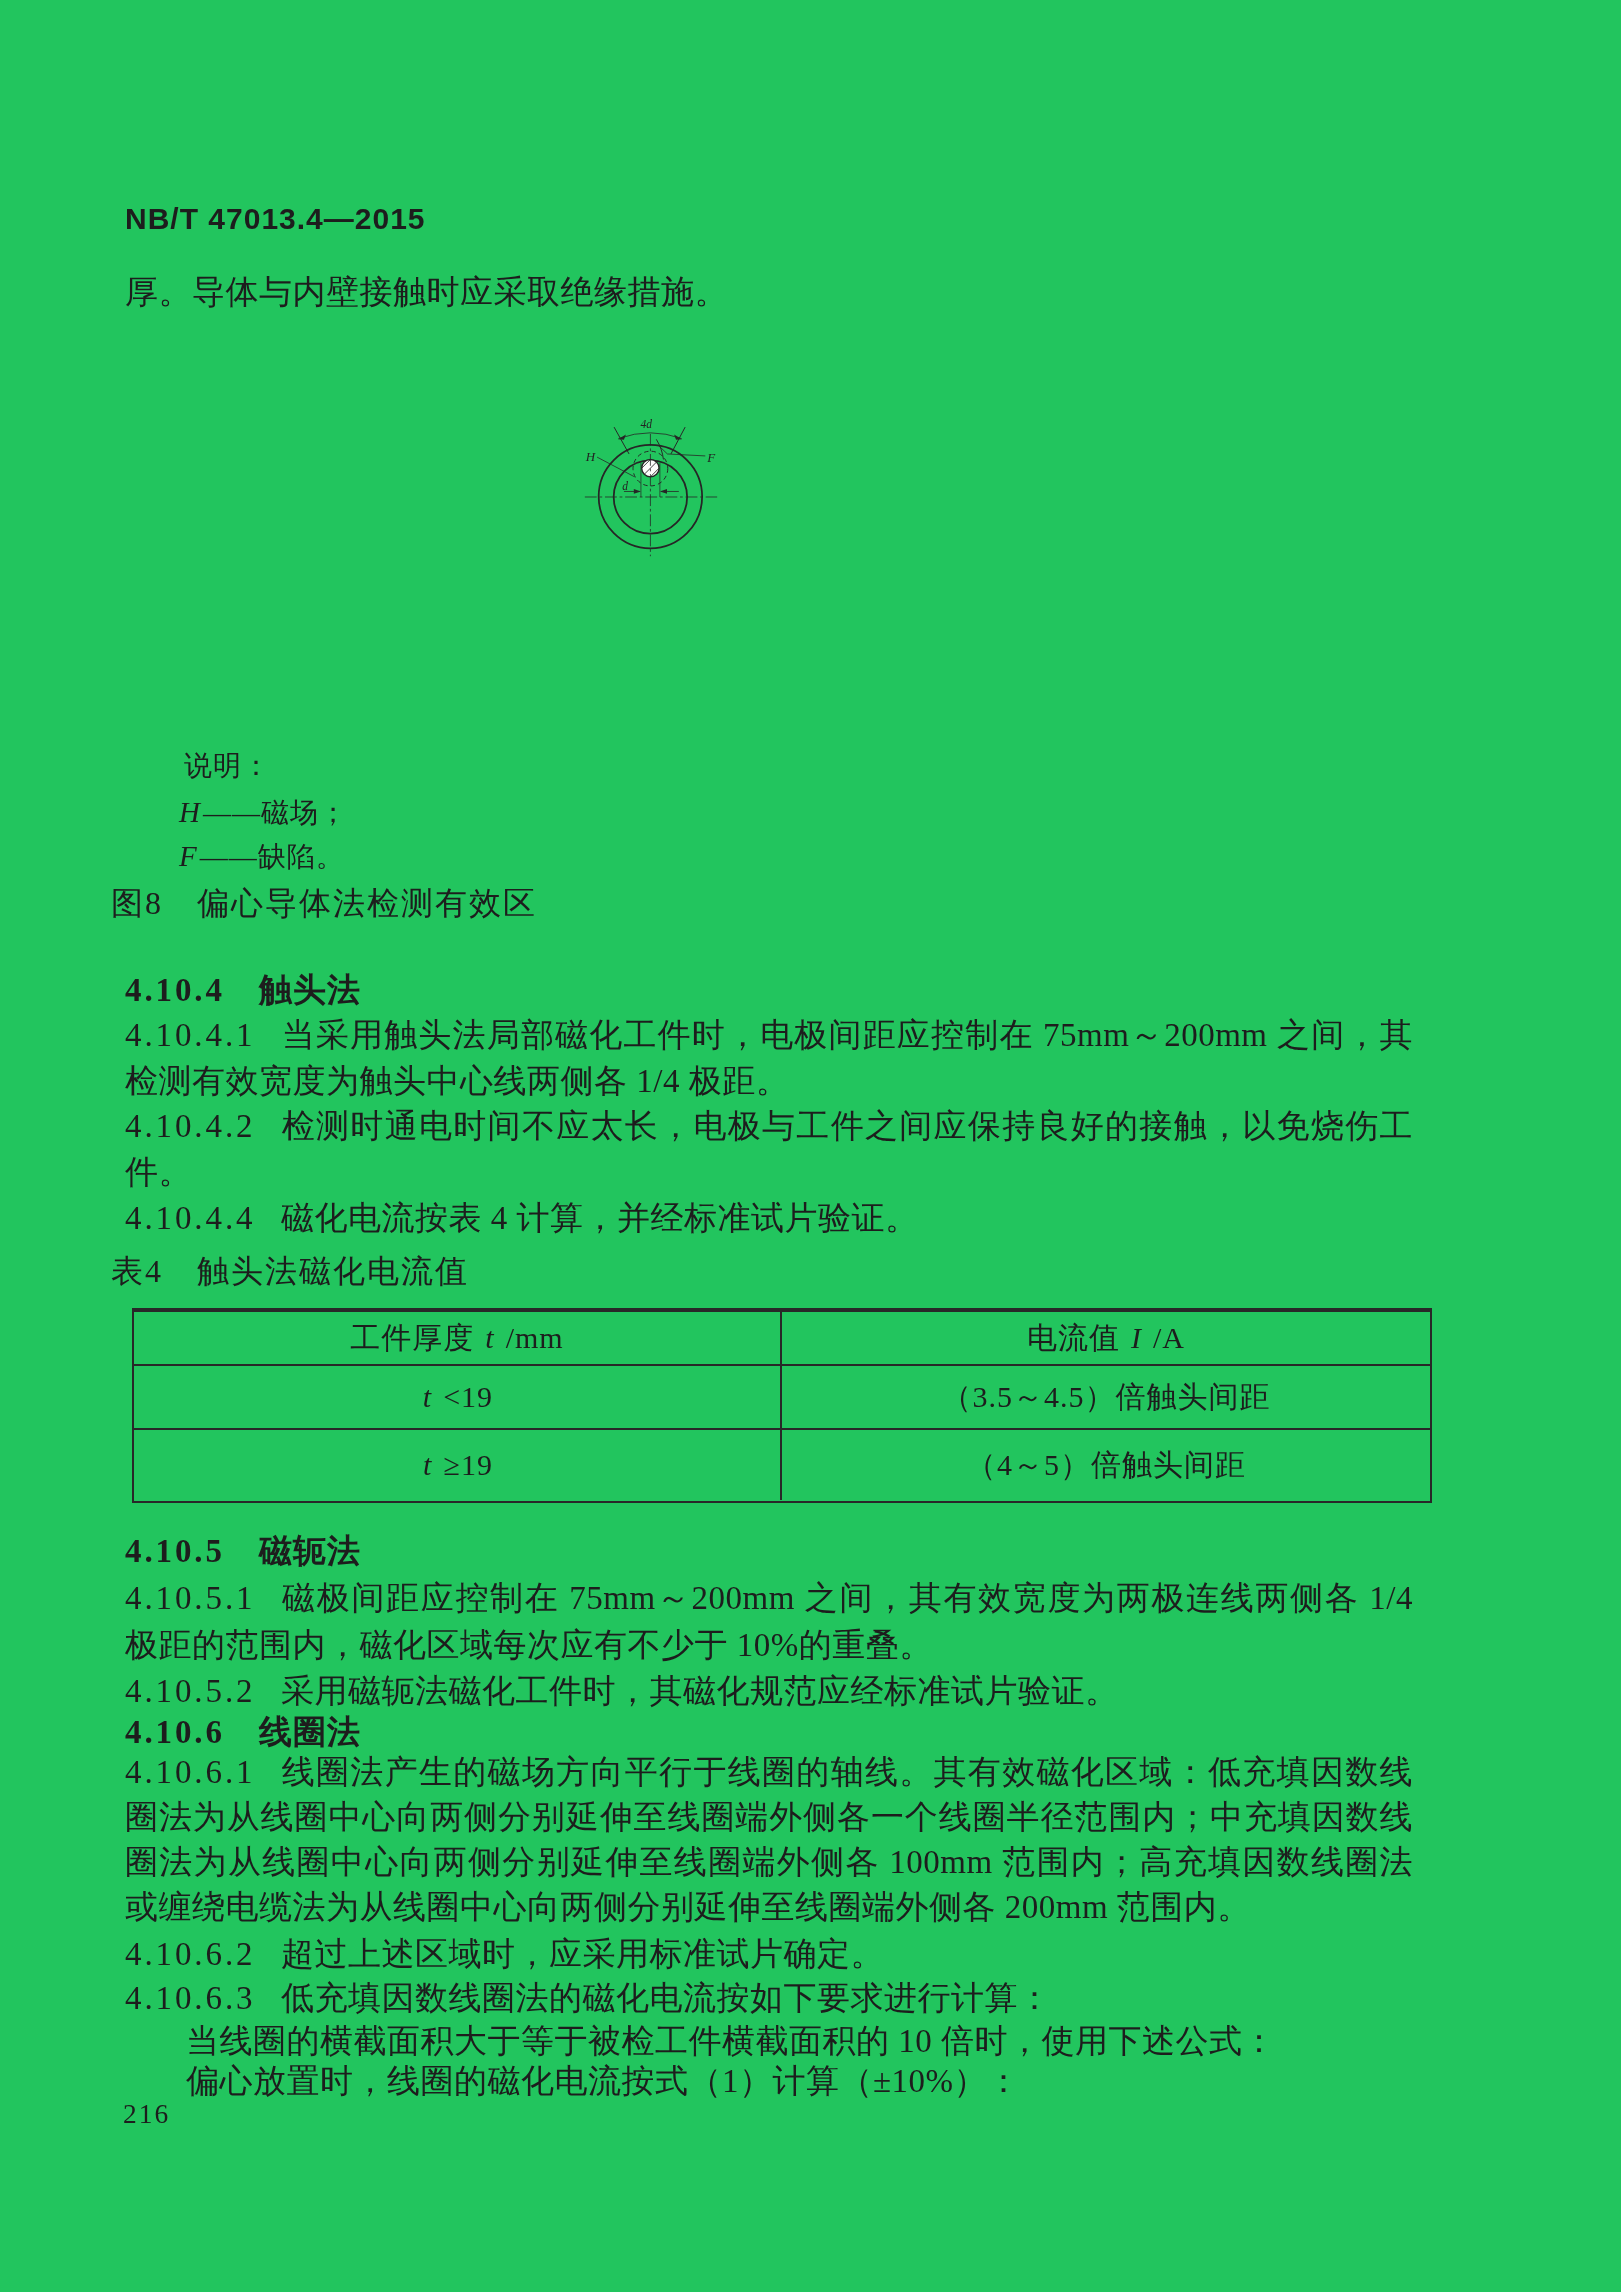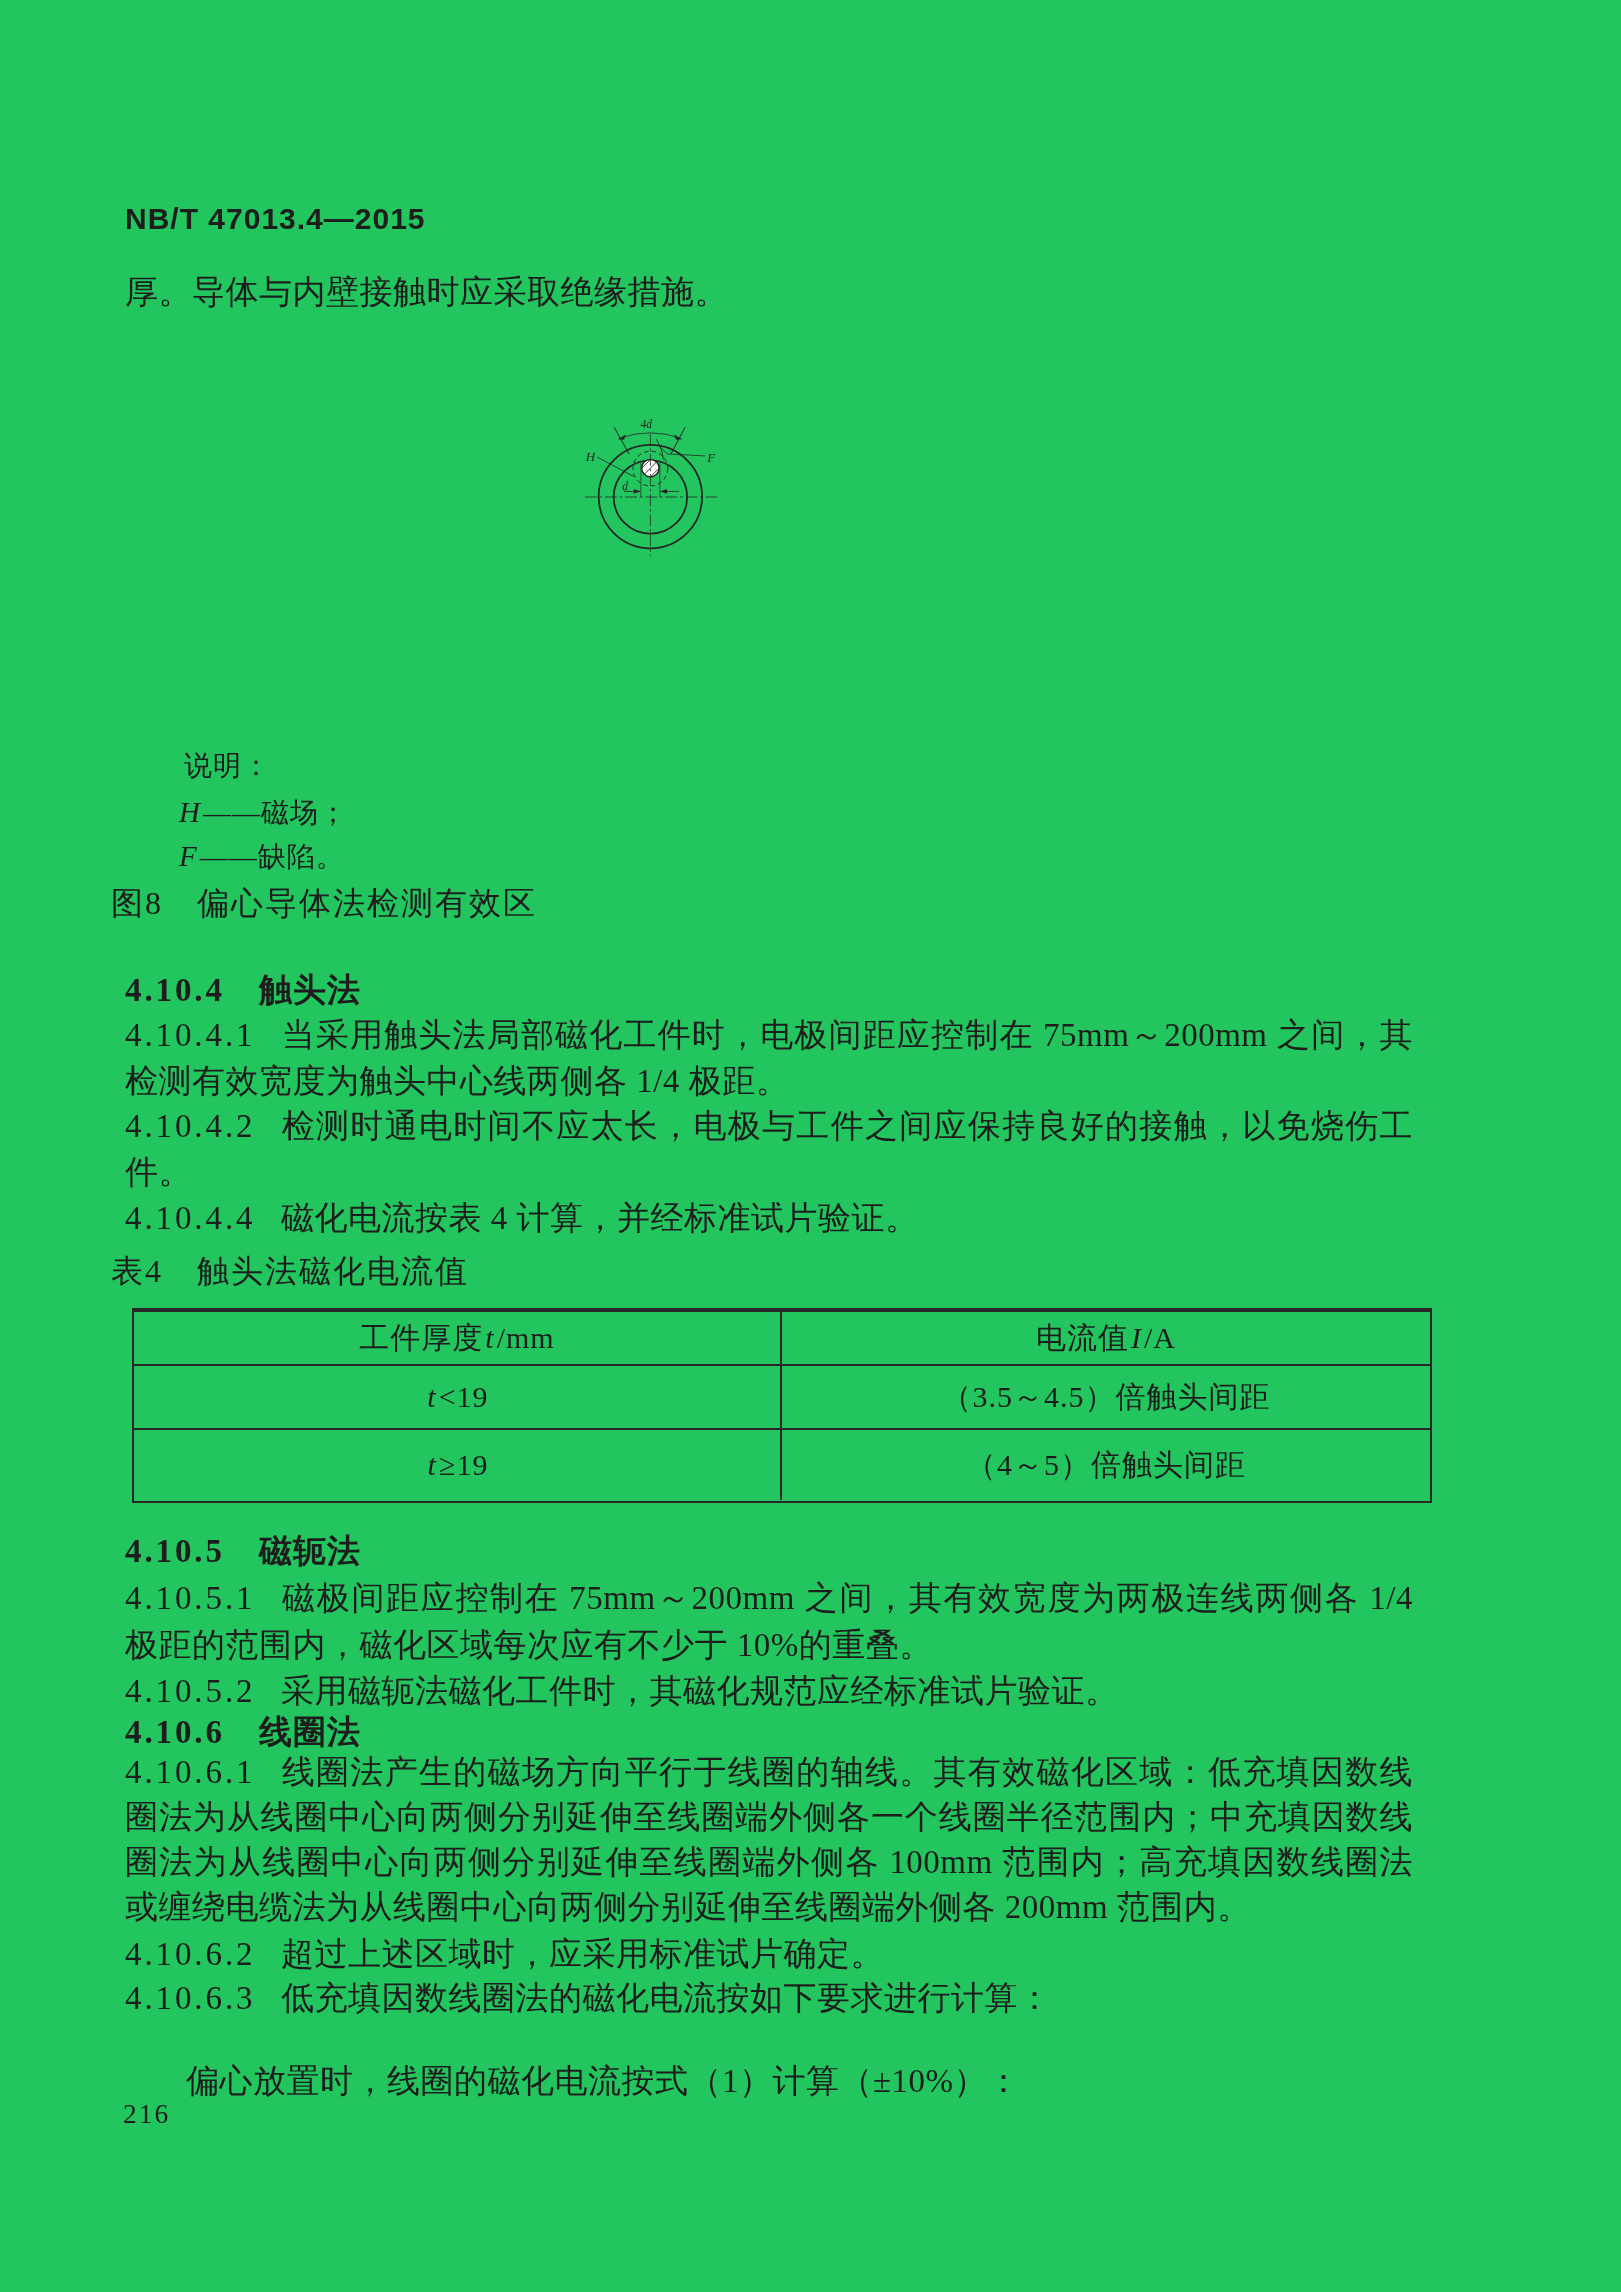--- a/index.html
+++ b/index.html
@@ -32,21 +32,21 @@
   .tbl{
     left:132px; top:1308px; width:1296px; height:189px;
     border:2.9px solid #282828; border-top-width:4.9px;
   }
   .trow{display:flex; width:100%;}
   .trow-h{height:52px; border-bottom:2.9px solid #282828;}
   .trow-1{height:62px; border-bottom:2.9px solid #282828;}
   .trow-2{height:70px;}
   .tcell{
     display:flex; align-items:center; justify-content:center;
-    font-size:30px; letter-spacing:1px;
+    font-size:30px; letter-spacing:1px;gap:9px;
   }
   .tc1{width:646px; border-right:2px solid #282828;}
   .tc2{flex:1;}
   .ivar{font-style:italic; font-family:"Liberation Serif",serif; padding:0 2px;}
   svg text{fill:#222;}
   .figtext{font-style:italic; font-size:33px; font-family:"Liberation Serif",serif;}
   .figtext-sm{font-style:italic; font-size:29px; font-family:"Liberation Serif",serif;}
 </style>
 </head>
 <body>
@@ -168,19 +168,20 @@
   <div class="abs para" style="top:1668px"><span class="pnum">4.10.5.2</span><span>采用磁轭法磁化工件时，其磁化规范应经标准试片验证。</span></div>
 
   <div class="abs heading" style="top:1710px"><span class="hnum">4.10.6</span><span>线圈法</span></div>
 
   <div class="abs para" style="top:1750px; line-height:45px"><span class="pnum">4.10.6.1</span><span>线圈法产生的磁场方向平行于线圈的轴线。其有效磁化区域：低充填因数线圈法为从线圈中心向两侧分别延伸至线圈端外侧各一个线圈半径范围内；中充填因数线圈法为从线圈中心向两侧分别延伸至线圈端外侧各 100mm 范围内；高充填因数线圈法或缠绕电缆法为从线圈中心向两侧分别延伸至线圈端外侧各 200mm 范围内。</span></div>
 
   <div class="abs para" style="top:1931px"><span class="pnum">4.10.6.2</span><span>超过上述区域时，应采用标准试片确定。</span></div>
 
   <div class="abs para" style="top:1975px"><span class="pnum">4.10.6.3</span><span>低充填因数线圈法的磁化电流按如下要求进行计算：</span></div>
 
+  <div class="abs indent" style="top:2019px">当线圈的横截面积大于等于被检工件横截面积的 10 倍时，使用下述公式：</div>
 
   <div class="abs indent" style="top:2059px">偏心放置时，线圈的磁化电流按式（1）计算（±10%）：</div>
 
   <div class="abs pagenum">216</div>
 
 </div>
 
 
 </body></html>

